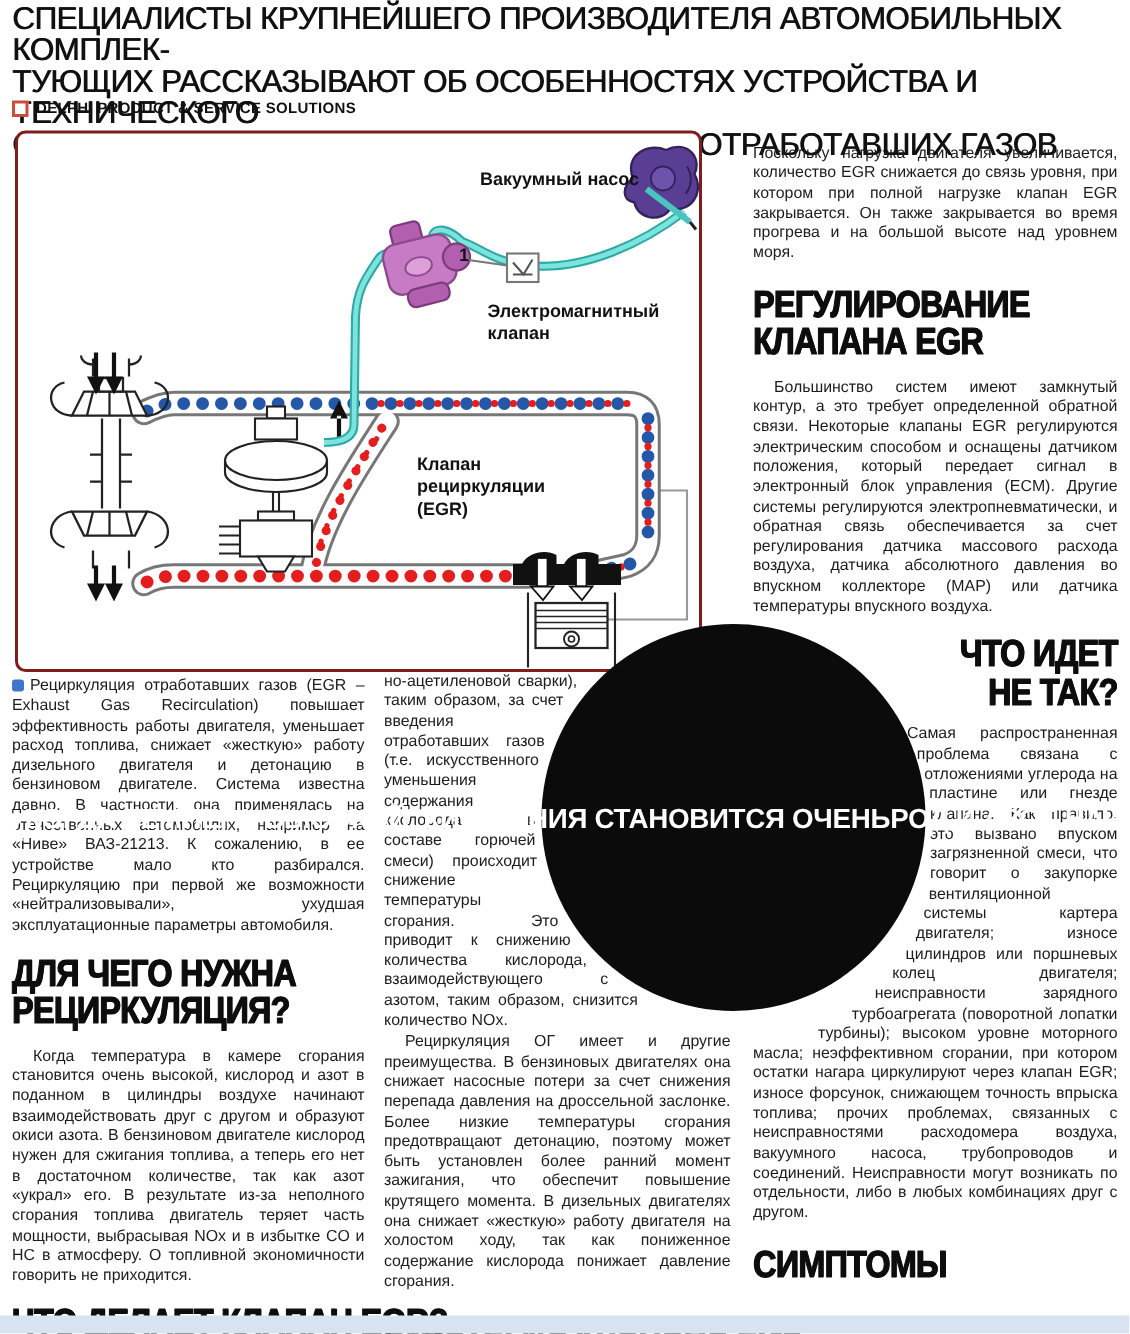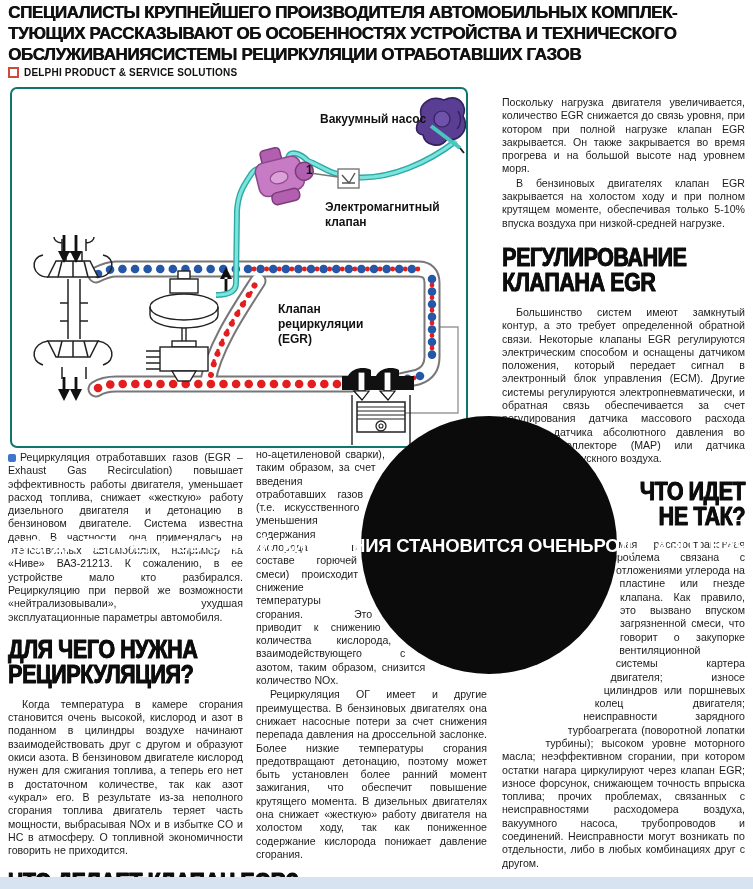--- a/index.html
+++ b/index.html
@@ -1,28 +1,28 @@
 <!DOCTYPE html>
 <html><head>
 <meta charset="utf-8">
 <style>
   html,body{margin:0;padding:0;}
   body{width:753px;height:889px;position:relative;background:#ffffff;overflow:hidden;
        font-family:"Liberation Sans","DejaVu Sans",sans-serif;color:#1c1c1c;}
   
   .headline{position:absolute;left:8px;top:2px;width:745px;}
-  .headline div{font-size:17px;line-height:21px;font-weight:700;letter-spacing:-0.4px;
+  .headline div{font-size:21px;line-height:21px;font-weight:400;letter-spacing:-0.4px;
        color:#111;text-transform:uppercase;
        text-shadow:0.5px 0 currentColor;}
   .byline{position:absolute;left:8px;top:67px;display:flex;align-items:center;gap:5px;}
   .byline .sq{width:7px;height:7px;border:2px solid #cc4b3a;background:#fff;}
   .byline .txt{font-size:10px;font-weight:700;letter-spacing:0.2px;color:#111;}
   
   .panel{position:absolute;left:10px;top:87px;width:454px;height:357px;background:#fff;
-       border:2px solid #0f766e;border-radius:7px;z-index:2;}
+       border:2px solid #7f1d1d;border-radius:7px;z-index:2;}
   .panel svg{position:absolute;left:0;top:0;}
   .dlabel{font-family:"Liberation Sans",sans-serif;font-size:12px;font-weight:700;fill:#111;}
   
   .col{position:absolute;z-index:3;font-size:10.6px;line-height:13.3px;text-align:justify;}
   .col p{margin:0 0 1px 0;}
   .col p.ind{text-indent:14px;}
   .h{font-weight:700;color:#0d0d0d;text-transform:uppercase;letter-spacing:-0.5px;
      line-height:1.02;white-space:nowrap;transform:scaleX(0.86);transform-origin:left center;
      font-size:25px;-webkit-text-stroke:0.8px #0d0d0d;text-shadow:0.6px 0 currentColor;}
   .h.right{transform-origin:right center;text-align:right;}
@@ -191,21 +191,20 @@
   <div class="mid-spacer"></div>
   <p>но-ацетиленовой сварки), таким образом, за счет введения отработавших газов (т.е. искусственного уменьшения содержания кислорода в составе горючей смеси) происходит снижение температуры сгорания. Это приводит к снижению количества кислорода, взаимодействующего с азотом, таким образом, снизится количество NOx.</p>
   <p class="ind">Рециркуляция ОГ имеет и другие преимущества. В бензиновых двигателях она снижает насосные потери за счет снижения перепада давления на дроссельной заслонке. Более низкие температуры сгорания предотвращают детонацию, поэтому может быть установлен более ранний момент зажигания, что обеспечит повышение крутящего момента. В дизельных двигателях она снижает «жесткую» работу двигателя на холостом ходу, так как пониженное содержание кислорода понижает давление сгорания.</p>
   <div class="sp14"></div>
   <div class="h">СТРАТЕГИЯ КЛАПАНА EGR</div>
 
 </div>
 
 <div class="col rightcol">
   <p>Поскольку нагрузка двигателя увеличивается, количество EGR снижается до связь уровня, при котором при полной нагрузке клапан EGR закрывается. Он также закрывается во время прогрева и на большой высоте над уровнем моря.</p>
-  <p class="ind">В бензиновых двигателях клапан EGR закрывается на холостом ходу и при полном крутящем моменте, обеспечивая только 5-10% впуска воздуха при низкой-средней нагрузке.</p>
   <div class="sp14"></div>
   <div class="h">
     <div>РЕГУЛИРОВАНИЕ</div>
     <div>КЛАПАНА EGR</div>
   </div>
   <div class="sp10"></div>
   <p class="ind">Большинство систем имеют замкнутый контур, а это требует определенной обратной связи. Некоторые клапаны EGR регулируются электрическим способом и оснащены датчиком положения, который передает сигнал в электронный блок управления (ECM). Другие системы регулируются электропневматически, и обратная связь обеспечивается за счет регулирования датчика массового расхода воздуха, датчика абсолютного давления во впускном коллекторе (MAP) или датчика температуры впускного воздуха.</p>
   <div class="sp12"></div>
   <div class="h right" style="text-align:right;">
     <div>ЧТО ИДЕТ</div>

